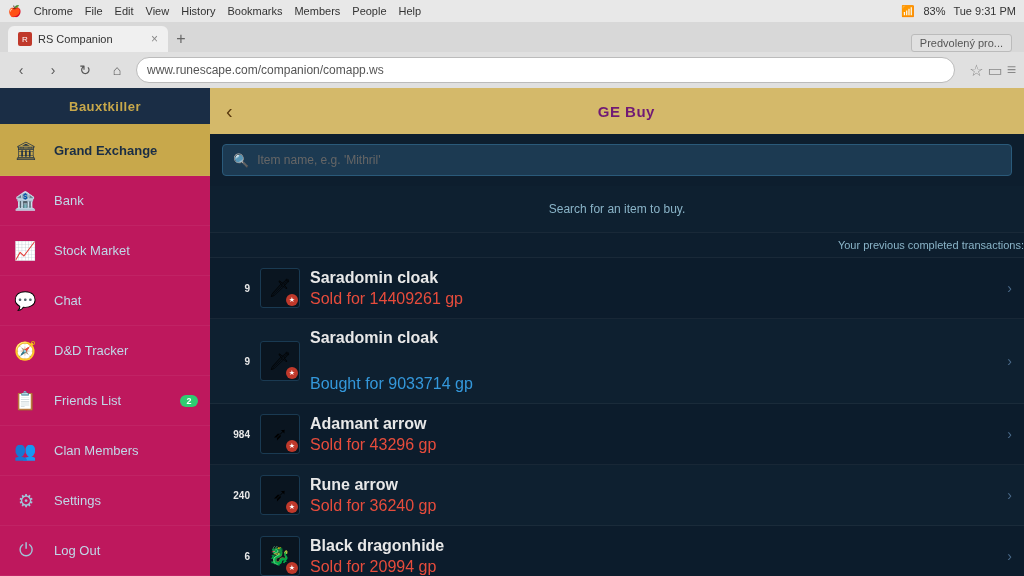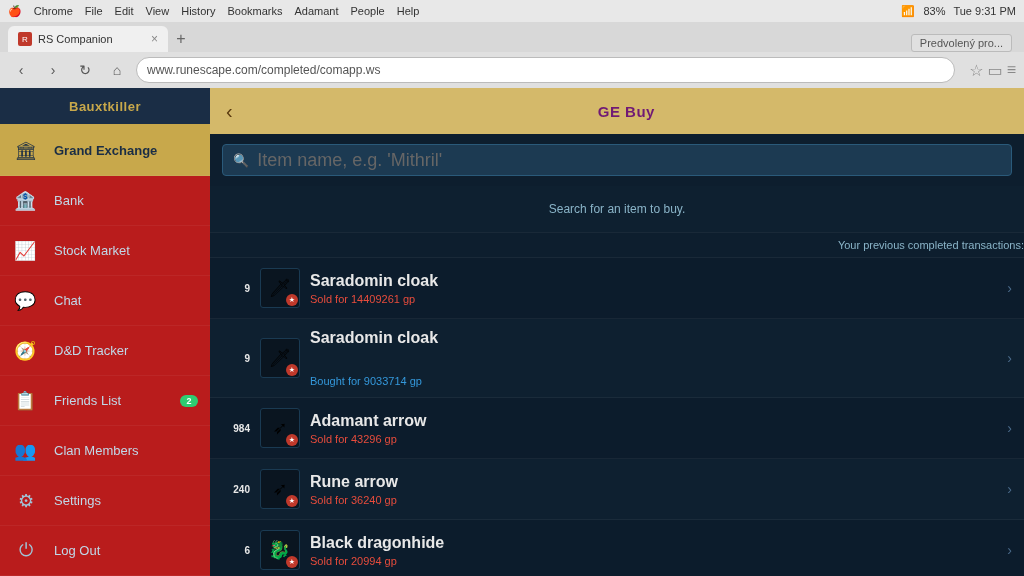--- a/index.html
+++ b/index.html
@@ -111,21 +111,21 @@
     
     .app-container {
       display: flex;
       height: calc(576px - 22px - 30px - 36px);
       background: #0d2137;
     }
 
     
     .sidebar {
       width: 210px;
-      background: #b91c1c;
+      background: #be185d;
       display: flex;
       flex-direction: column;
     }
     .sidebar-header {
       height: 46px;
       background: #1a2d45;
       display: flex;
       align-items: center;
       justify-content: center;
       border-bottom: 2px solid #c8a84b;
@@ -296,21 +296,21 @@
     }
 
     .item-info { flex: 1; }
     .item-name {
       color: #e8e8e8;
       font-size: 16px;
       font-weight: 600;
       margin-bottom: 3px;
     }
     .item-price {
-      font-size: 11px;
+      font-size: 16px;
     }
     .item-price.sold { color: #e74c3c; }
     .item-price.bought { color: #3498db; margin-top: 28px; }
 
     .row-chevron {
       color: #4a6a8a;
       font-size: 14px;
     }
 
     .footer-bar {
@@ -337,21 +337,21 @@
 
 <div class="os-bar">
   <div class="os-bar-left">
     <span>🍎</span>
     <span>Chrome</span>
     <span>File</span>
     <span>Edit</span>
     <span>View</span>
     <span>History</span>
     <span>Bookmarks</span>
-    <span>Adamant</span>
+    <span>Members</span>
     <span>People</span>
     <span>Help</span>
   </div>
   <div class="os-bar-right">
     <span>📶</span>
     <span>83%</span>
     <span>Tue 9:31 PM</span>
   </div>
 </div>
 
@@ -367,21 +367,21 @@
       <span style="font-size:11px; color:#555; background:#e0e0e0; padding:2px 8px; border-radius:3px; border:1px solid #bbb;">Predvolený pro...</span>
     </div>
   </div>
 
   <div class="nav-bar">
     <button class="nav-btn">‹</button>
     <button class="nav-btn">›</button>
     <button class="nav-btn">↻</button>
     <button class="nav-btn">⌂</button>
     <div class="address-bar">
-      <span class="address-text">www.runescape.com/completed/comapp.ws</span>
+      <span class="address-text">www.runescape.com/companion/comapp.ws</span>
     </div>
     <div class="nav-icons">
       <span class="nav-icon">☆</span>
       <span class="nav-icon">▭</span>
       <span class="nav-icon">≡</span>
     </div>
   </div>
 </div>
 
 <div class="app-container">
@@ -434,21 +434,21 @@
   <div class="main-content">
 
     <div class="content-header">
       <span class="back-btn">‹</span>
       <span class="content-title">GE Buy</span>
     </div>
 
     <div class="search-bar-container">
       <div class="search-bar">
         <span class="search-icon-inner">🔍</span>
-        <span style="color:#666; font-size:18px;">Item name, e.g. 'Mithril'</span>
+        <span style="color:#666; font-size:12px;">Item name, e.g. 'Mithril'</span>
       </div>
     </div>
 
     <div class="search-hint">Search for an item to buy.</div>
 
     <div class="prev-transactions-label">Your previous completed transactions:</div>
 
     <div class="transaction-list" id="transaction-list-container">
     <div class="transaction-row">
     <span class="item-qty">9</span>

